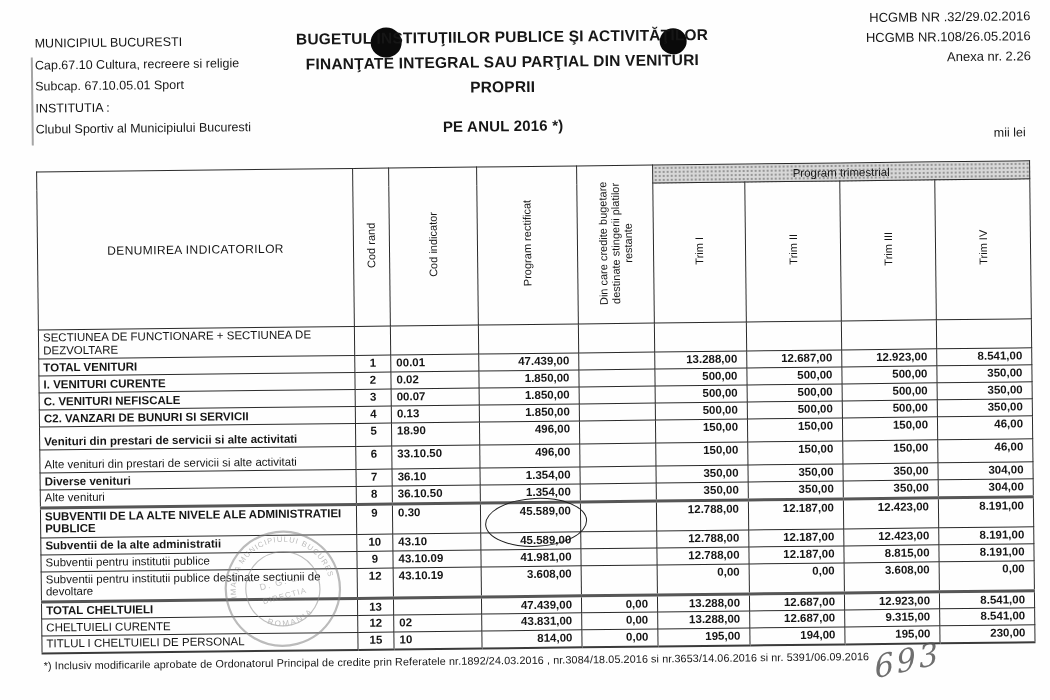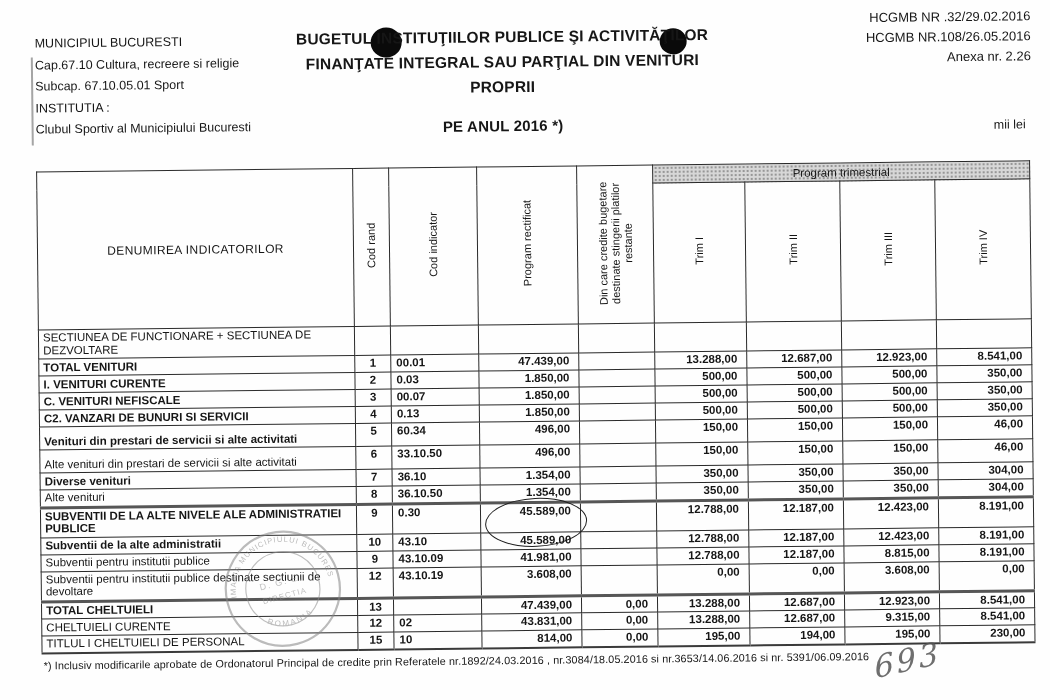--- a/index.html
+++ b/index.html
@@ -8,21 +8,21 @@
     color:#161616;font-family:"Liberation Sans",sans-serif;position:relative;
   }
   .sheet{position:absolute;inset:0;transform:rotate(-0.65deg);transform-origin:50% 48%;}
 
   
   .hdr-left{position:absolute;left:38px;top:28px;font-size:12.5px;line-height:21.5px;}
   .hdr-title{position:absolute;left:253px;top:24px;width:505px;text-align:center;
     font-weight:bold;font-size:15.5px;line-height:25px;letter-spacing:.2px;}
   .hdr-title .year{margin-top:14px;font-size:15px;}
   .hdr-right{position:absolute;right:16px;top:12px;text-align:right;font-size:13px;line-height:20px;}
-  .unit-label{position:absolute;right:22px;top:123px;font-size:12.5px;}
+  .unit-label{position:absolute;right:22px;top:131px;font-size:12.5px;}
   .margin-line{position:absolute;left:34px;top:52px;width:2px;height:88px;background:#8f8f8f;opacity:.8;}
 
   
   .hole{position:absolute;background:#0a0a0a;border-radius:50%;}
   .hole1{left:374px;top:26px;width:31px;height:30px;}
   .hole2{left:663px;top:30px;width:27px;height:26px;}
 
   
   .table-wrap{position:absolute;left:38px;top:166px;width:993px;}
   table{width:100%;border-collapse:collapse;table-layout:fixed;}
@@ -144,21 +144,21 @@
             <td class="c-prog">47.439,00</td>
             <td class="c-cred"></td>
             <td class="c-trim">13.288,00</td>
             <td class="c-trim">12.687,00</td>
             <td class="c-trim">12.923,00</td>
             <td class="c-trim">8.541,00</td>
           </tr>
           <tr class="bold">
             <td class="c-name">I. VENITURI CURENTE</td>
             <td class="c-rand">2</td>
-            <td class="c-ind">0.03</td>
+            <td class="c-ind">0.02</td>
             <td class="c-prog">1.850,00</td>
             <td class="c-cred"></td>
             <td class="c-trim">500,00</td>
             <td class="c-trim">500,00</td>
             <td class="c-trim">500,00</td>
             <td class="c-trim">350,00</td>
           </tr>
           <tr class="bold">
             <td class="c-name">C. VENITURI NEFISCALE</td>
             <td class="c-rand">3</td>
@@ -177,21 +177,21 @@
             <td class="c-prog">1.850,00</td>
             <td class="c-cred"></td>
             <td class="c-trim">500,00</td>
             <td class="c-trim">500,00</td>
             <td class="c-trim">500,00</td>
             <td class="c-trim">350,00</td>
           </tr>
           <tr class="bold tall">
             <td class="c-name">Venituri din prestari de servicii si alte activitati</td>
             <td class="c-rand">5</td>
-            <td class="c-ind">60.34</td>
+            <td class="c-ind">18.90</td>
             <td class="c-prog">496,00</td>
             <td class="c-cred"></td>
             <td class="c-trim">150,00</td>
             <td class="c-trim">150,00</td>
             <td class="c-trim">150,00</td>
             <td class="c-trim">46,00</td>
           </tr>
           <tr class="tall">
             <td class="c-name">Alte venituri din prestari de servicii si alte activitati</td>
             <td class="c-rand">6</td>

